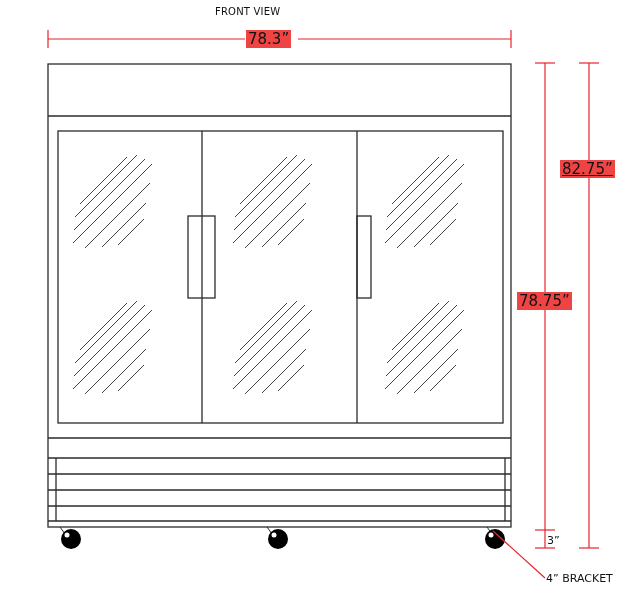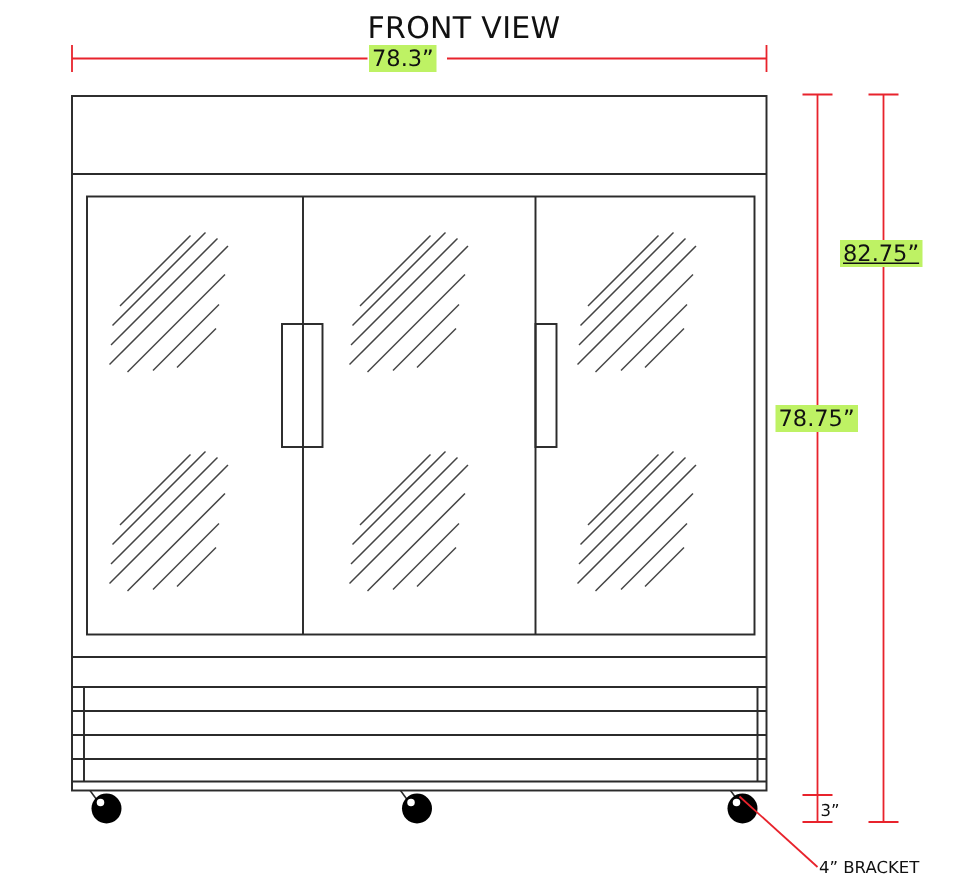--- a/index.html
+++ b/index.html
@@ -1,21 +1,21 @@
 <!DOCTYPE html>
 <html><head>
 <meta charset="utf-8">
 <style>
   html, body { margin: 0; padding: 0; background: #ffffff; }
   body { width: 641px; height: 593px; position: relative; overflow: hidden;
          font-family: "DejaVu Sans", "Liberation Sans", sans-serif; }
   #diagram { position: absolute; left: 0; top: 0; }
   .lbl { position: absolute; color: #111; white-space: nowrap; }
-  .title { font-size: 20px; letter-spacing: 0.2px; margin-left: 30px; }
-  .dim { font-size: 15px; background: #bef264; padding: 0 2px; text-align: center; }
+  .title { font-size: 10px; letter-spacing: 0.2px; }
+  .dim { font-size: 15px; background: #ef4444; padding: 0 2px; text-align: center; }
   .small { font-size: 11px; }
 </style>
 </head>
 <body>
 
 <svg id="diagram" width="641" height="593" viewBox="0 0 641 593" xmlns="http://www.w3.org/2000/svg">
   <defs>
     <g id="hatch">
       <line x1="80" y1="87" x2="127" y2="40"></line>
       <line x1="75" y1="100" x2="137" y2="38"></line>
@@ -93,15 +93,15 @@
     <line x1="589" y1="63" x2="589" y2="548"></line>
     <line x1="579" y1="548" x2="599" y2="548"></line>
 
     <line x1="493" y1="531" x2="545" y2="578"></line>
   </g>
 </svg>
 
 <div class="lbl title" style="left:215px; top:6px;">FRONT VIEW</div>
 <div class="lbl dim" style="left:246px; top:30px;">78.3”</div>
 <div class="lbl dim" style="left:560px; top:160px;text-decoration:underline;">82.75”</div>
-<div class="lbl dim" style="left:517px; top:270px;">78.75”</div>
+<div class="lbl dim" style="left:517px; top:292px;">78.75”</div>
 <div class="lbl small" style="left:547px; top:534px;">3”</div>
 <div class="lbl small" style="left:546px; top:572px;">4” BRACKET</div>
 
 </body></html>

